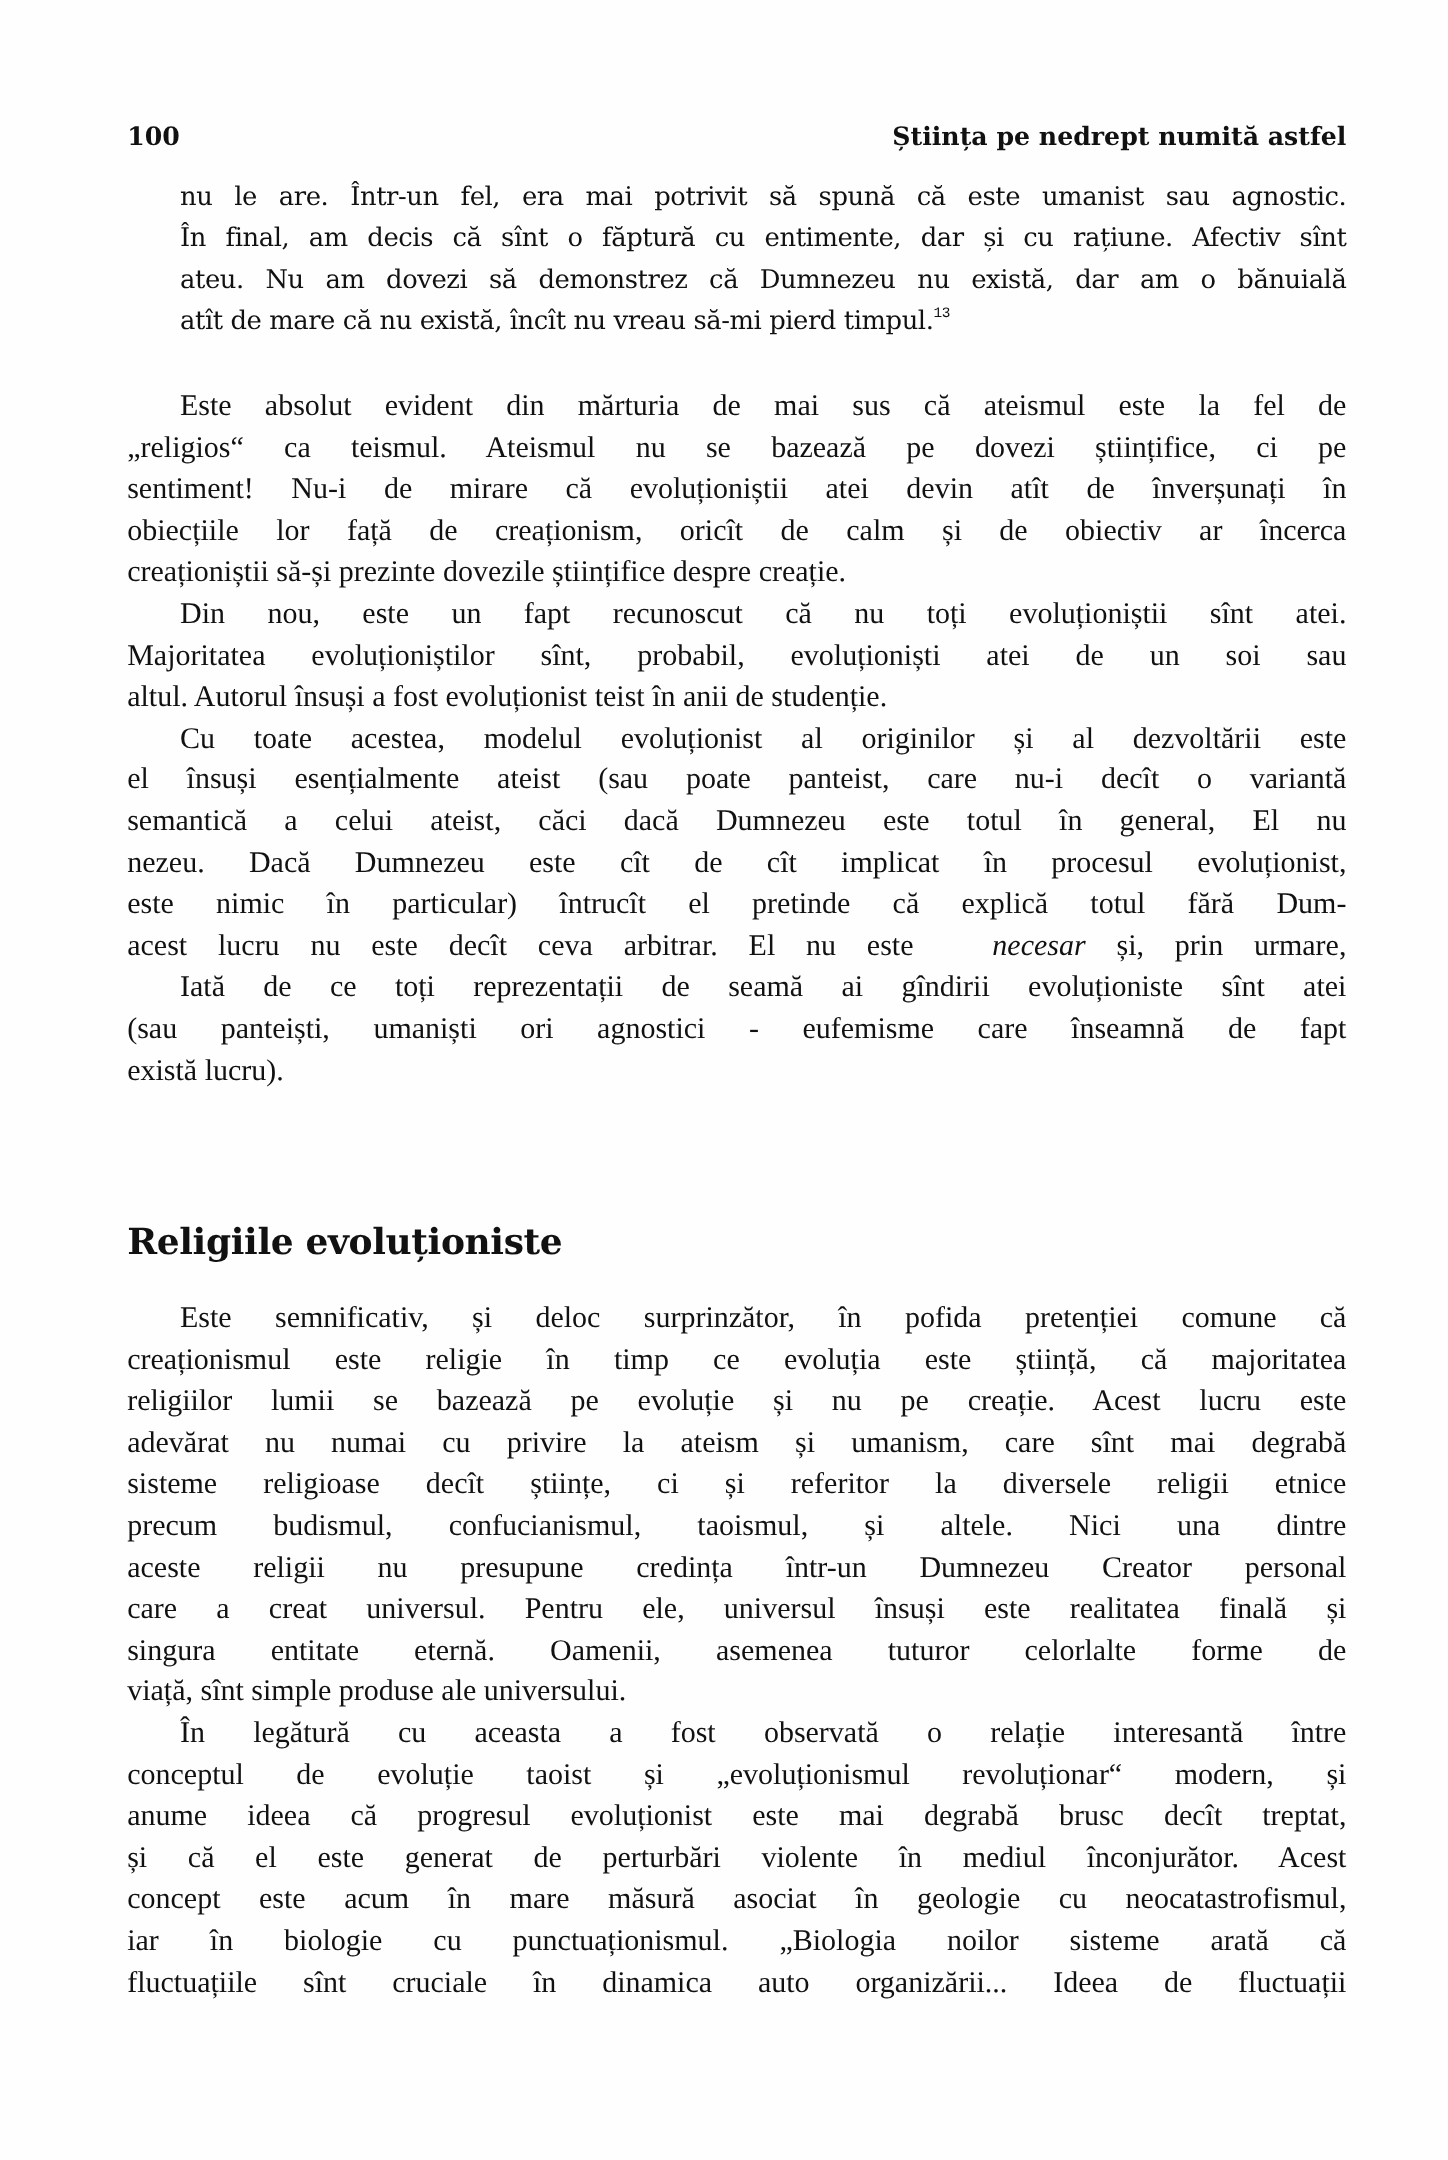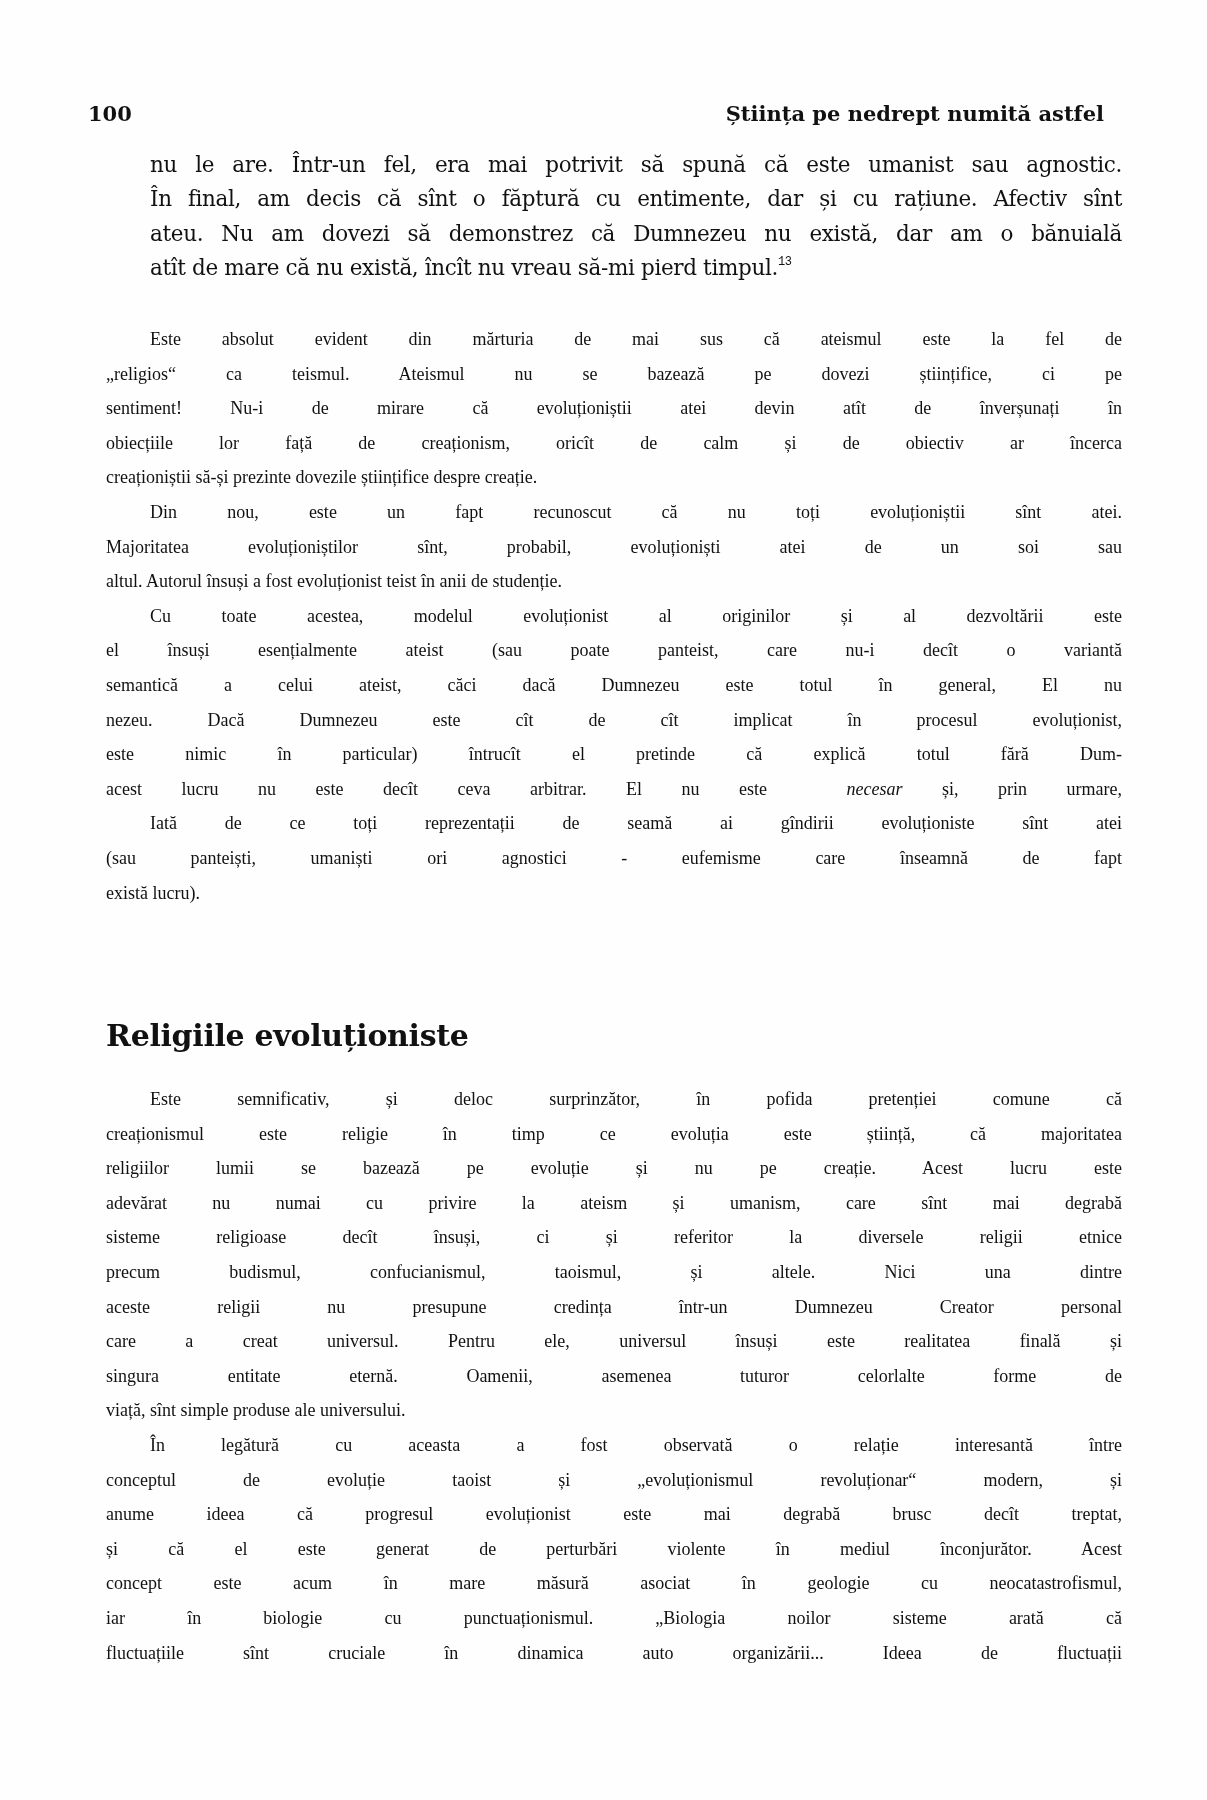--- a/index.html
+++ b/index.html
@@ -15,21 +15,21 @@
     color: #111;
     font-family: "DejaVu Serif", "Liberation Serif", serif;
   }
   .page {
     position: absolute;
     left: 0; top: 0;
     width: 1207px; height: 1800px;
   }
   .running-header {
     position: absolute;
-    left: 88px;
+    left: 106px;
     top: 101px;
     width: 1016px;
     height: 32px;
     font-family: "DejaVu Serif", serif;
     font-weight: bold;
     font-size: 21px;
     text-align: center;
   }
   .page-number {
     position: absolute;
@@ -64,21 +64,21 @@
     font-size: 12px;
     vertical-align: 10px;
     line-height: 0;
     font-family: Liberation Mono, monospace;
   }
   .body {
     position: absolute;
     left: 106px;
     width: 1016px;
     font-family: "Liberation Serif", "DejaVu Serif", serif;
-    font-size: 18px;
+    font-size: 25px;
     line-height: 34.6px;
   }
   .body .line.indent {
     padding-left: 44px;
   }
   #body-1 { top: 322px; }
   #body-2 { top: 1082px; }
   .section-heading {
     position: absolute;
     left: 106px;
@@ -128,21 +128,21 @@
     <span class="line last">există lucru).</span>
   </div>
 
   <div class="section-heading">Religiile evoluționiste</div>
 
   <div class="body" id="body-2">
     <span class="line indent">Este semnificativ, și deloc surprinzător, în pofida pretenției comune că</span>
     <span class="line">creaționismul este religie în timp ce evoluția este știință, că majoritatea</span>
     <span class="line">religiilor lumii se bazează pe evoluție și nu pe creație. Acest lucru este</span>
     <span class="line">adevărat nu numai cu privire la ateism și umanism, care sînt mai degrabă</span>
-    <span class="line">sisteme religioase decît însuși, ci și referitor la diversele religii etnice</span>
+    <span class="line">sisteme religioase decît științe, ci și referitor la diversele religii etnice</span>
     <span class="line">precum budismul, confucianismul, taoismul, și altele. Nici una dintre</span>
     <span class="line">aceste religii nu presupune credința într-un Dumnezeu Creator personal</span>
     <span class="line">care a creat universul. Pentru ele, universul însuși este realitatea finală și</span>
     <span class="line">singura entitate eternă. Oamenii, asemenea tuturor celorlalte forme de</span>
     <span class="line last">viață, sînt simple produse ale universului.</span>
     <span class="line indent">În legătură cu aceasta a fost observată o relație interesantă între</span>
     <span class="line">conceptul de evoluție taoist și „evoluționismul revoluționar“ modern, și</span>
     <span class="line">anume ideea că progresul evoluționist este mai degrabă brusc decît treptat,</span>
     <span class="line">și că el este generat de perturbări violente în mediul înconjurător. Acest</span>
     <span class="line">concept este acum în mare măsură asociat în geologie cu neocatastrofismul,</span>

